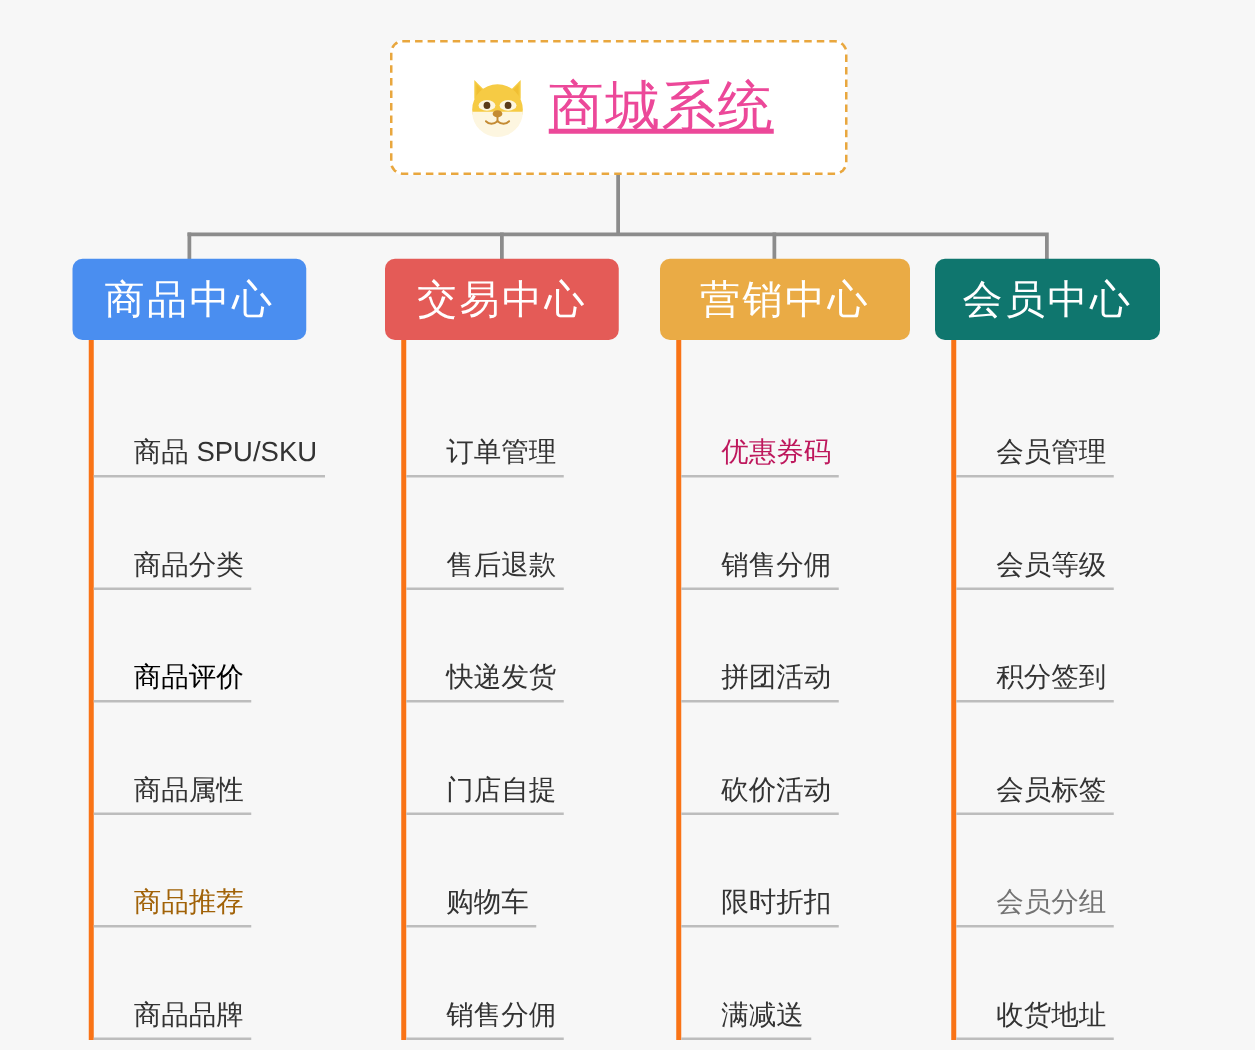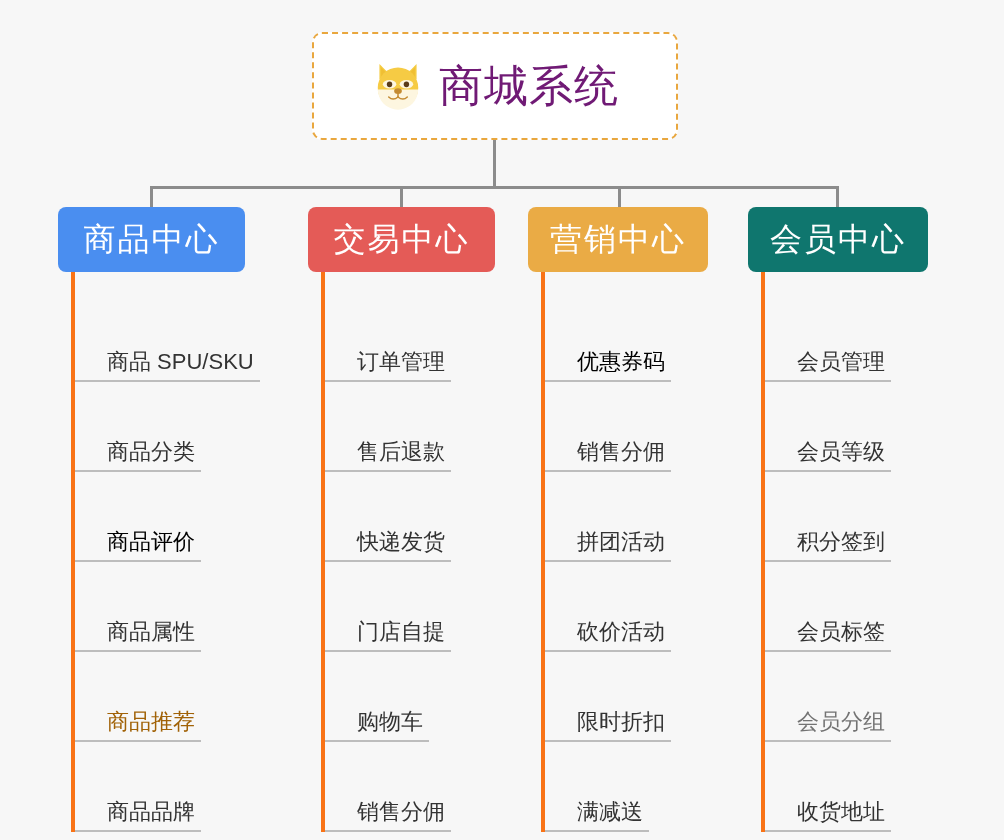--- a/index.html
+++ b/index.html
@@ -124,21 +124,21 @@
       <path d="M8 36 a24 24 0 0 0 48 0 z" fill="#fdf6e0"></path>
       <ellipse cx="22" cy="30" rx="8" ry="5" fill="#fdf6e0"></ellipse>
       <ellipse cx="42" cy="30" rx="8" ry="5" fill="#fdf6e0"></ellipse>
       <ellipse cx="22" cy="30" rx="3.2" ry="3.4" fill="#5a3b19"></ellipse>
       <ellipse cx="42" cy="30" rx="3.2" ry="3.4" fill="#5a3b19"></ellipse>
       <ellipse cx="32" cy="38" rx="4.6" ry="3.4" fill="#c48b33"></ellipse>
       <path d="M32 41 L32 45" stroke="#c48b33" stroke-width="1.8" fill="none"></path>
       <path d="M32 45 q-6 5 -11 0" stroke="#c48b33" stroke-width="1.8" fill="none" stroke-linecap="round"></path>
       <path d="M32 45 q6 5 11 0" stroke="#c48b33" stroke-width="1.8" fill="none" stroke-linecap="round"></path>
     </svg>
-    <span id="root-title" style="color: #701a75;">商城系统</span>
+    <span id="root-title" style="color: #ec4899; text-decoration: underline;">商城系统</span>
   </div>
 
   <div class="conn conn-v" style="left: 493px; top: 140px; height: 48px; background: rgb(140, 140, 140);"></div>
 
   <div class="conn conn-h" style="left: 150px; top: 186px; width: 686px; background: rgb(140, 140, 140);"></div>
 
   <div class="conn conn-v" style="left: 150px; top: 186px; height: 24px; background: rgb(140, 140, 140);"></div>
   <div class="conn conn-v" style="left: 400px; top: 186px; height: 24px; background: rgb(140, 140, 140);"></div>
   <div class="conn conn-v" style="left: 618px; top: 186px; height: 24px; background: rgb(140, 140, 140);"></div>
   <div class="conn conn-v" style="left: 836px; top: 186px; height: 24px; background: rgb(140, 140, 140);"></div>
@@ -185,24 +185,24 @@
       <div class="leaf">
           <span class="leaf-label" style="color: rgb(51, 51, 51); border-bottom-color: rgb(189, 189, 189);">购物车</span>
         </div>
       <div class="leaf">
           <span class="leaf-label" style="color: rgb(51, 51, 51); border-bottom-color: rgb(189, 189, 189);">销售分佣</span>
         </div>
     </div>
   </div>
 
   <div class="column" style="left:528px; width:180px;">
-    <div class="col-header" style="width: 180px; background: rgb(234, 171, 69);">营销中心</div>
-    <div class="leaf-wrap">
-      <div class="leaf">
-          <span class="leaf-label" style="color: #000000; border-bottom-color: rgb(189, 189, 189);">优惠券码</span>
+    <div class="col-header" style="width: 200px; background: rgb(234, 171, 69);">营销中心</div>
+    <div class="leaf-wrap">
+      <div class="leaf">
+          <span class="leaf-label" style="color: #be185d; border-bottom-color: rgb(189, 189, 189);">优惠券码</span>
         </div>
       <div class="leaf">
           <span class="leaf-label" style="color: rgb(51, 51, 51); border-bottom-color: rgb(189, 189, 189);">销售分佣</span>
         </div>
       <div class="leaf">
           <span class="leaf-label" style="color: rgb(51, 51, 51); border-bottom-color: rgb(189, 189, 189);">拼团活动</span>
         </div>
       <div class="leaf">
           <span class="leaf-label" style="color: rgb(51, 51, 51); border-bottom-color: rgb(189, 189, 189);">砍价活动</span>
         </div>

